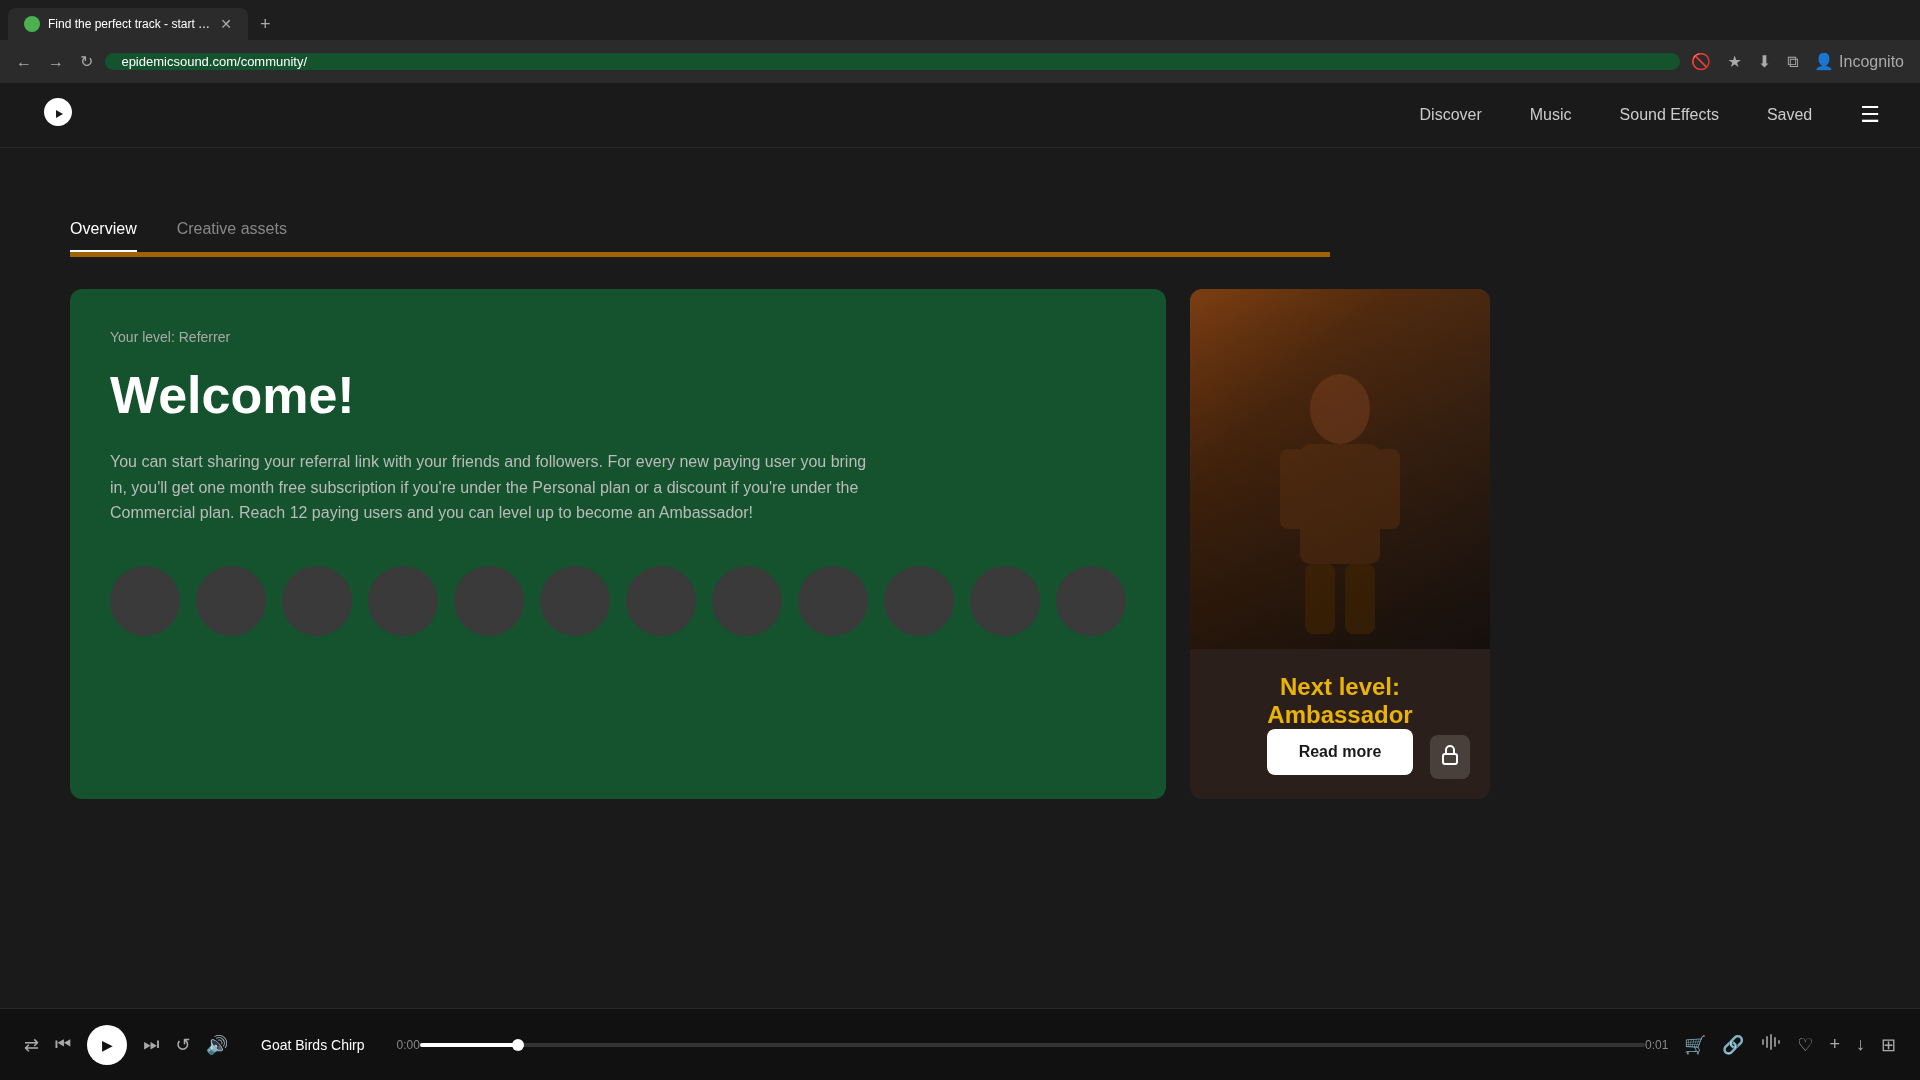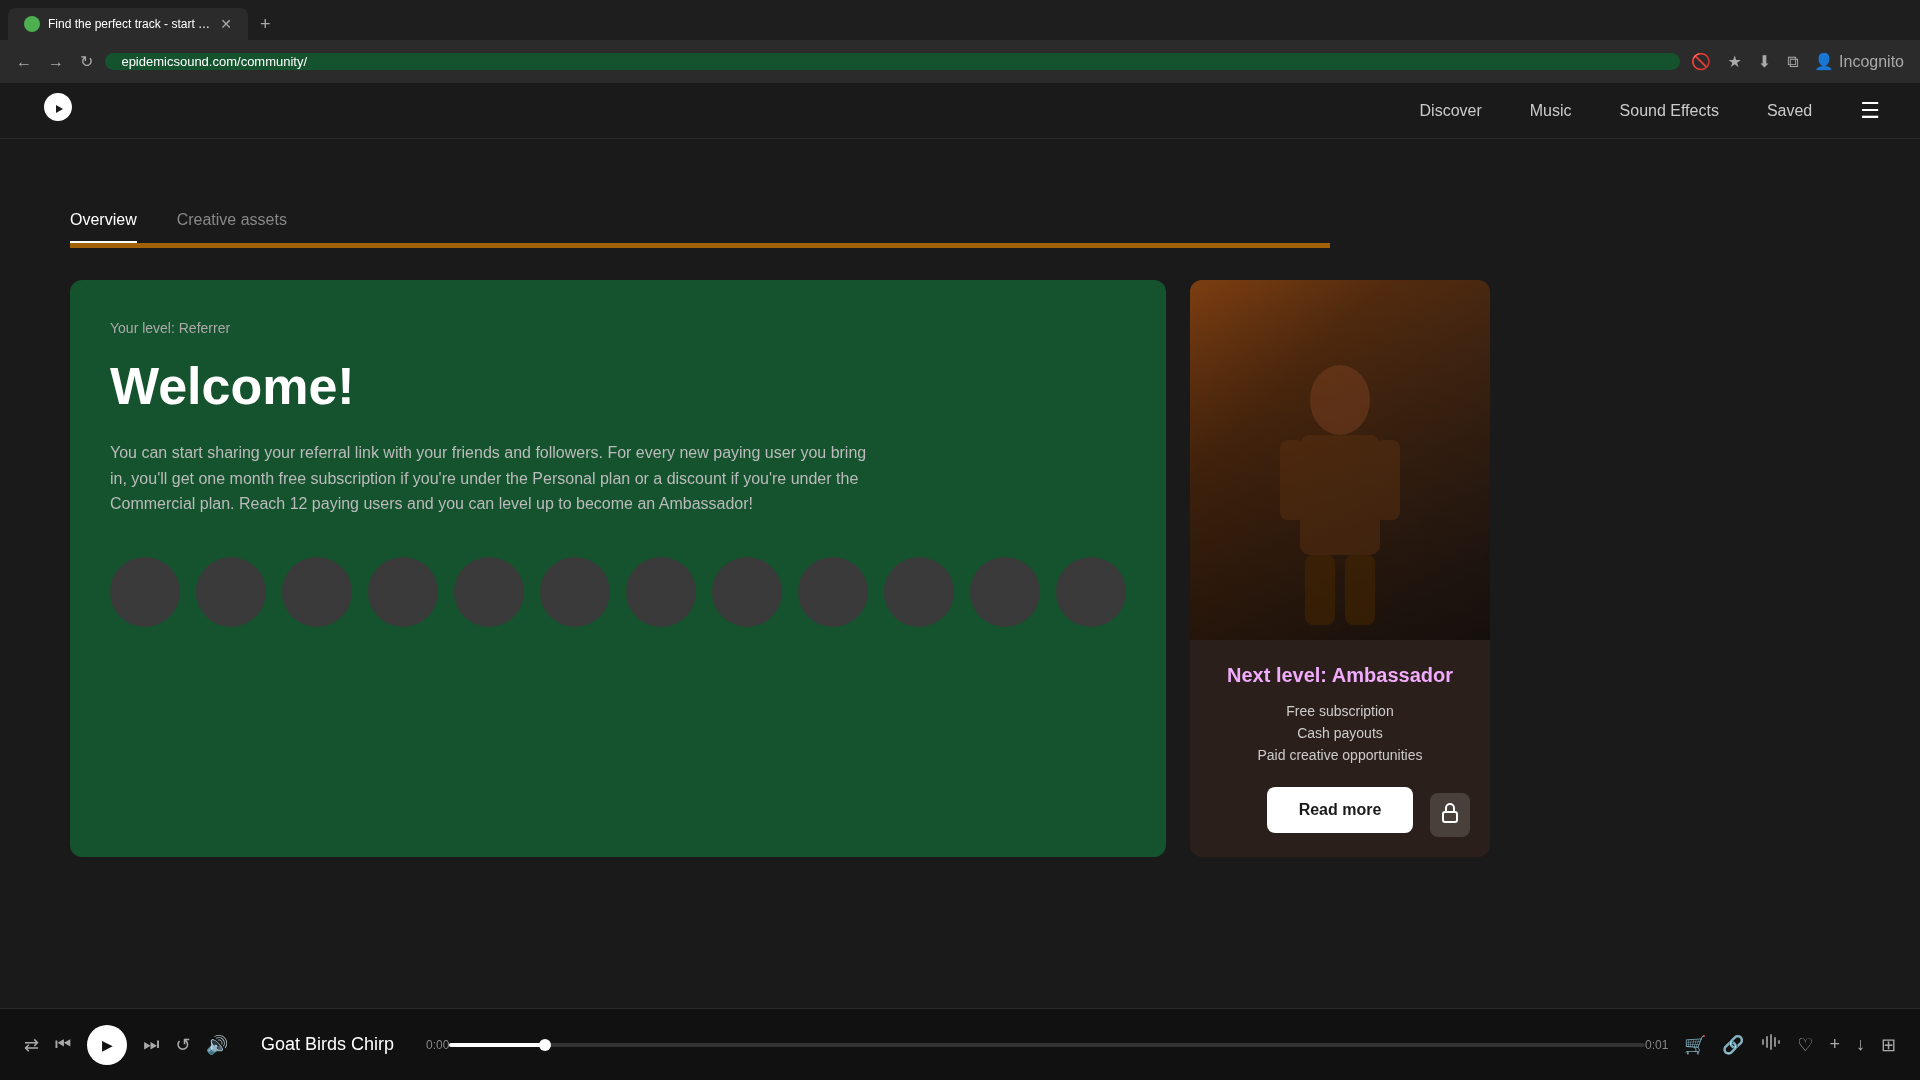--- a/index.html
+++ b/index.html
@@ -16,21 +16,21 @@
     .browser-toolbar { display: flex; align-items: center; padding: 8px 12px; gap: 8px; background: #2b2b2b; }
     .browser-nav-btn { background: none; border: none; color: #aaa; font-size: 16px; cursor: pointer; padding: 4px; border-radius: 4px; }
     .address-bar { flex: 1; background: #14532d; border: none; border-radius: 20px; padding: 1px 16px; color: #fff; font-size: 13px; outline: none; }
     .browser-actions { display: flex; align-items: center; gap: 8px; }
     .browser-action-btn { background: none; border: none; color: #aaa; font-size: 16px; cursor: pointer; padding: 4px; }
 
     
     .app { min-height: calc(100vh - 100px); }
 
     
-    .top-nav { display: flex; align-items: center; padding: 0 40px; height: 56px; background: #1a1a1a; border-bottom: 1px solid #2a2a2a; }
+    .top-nav { display: flex; align-items: center; padding: 0 40px; height: 65px; background: #1a1a1a; border-bottom: 1px solid #2a2a2a; }
     .logo { color: #fff; font-size: 28px; font-weight: bold; margin-right: auto; cursor: pointer; }
     .nav-links { display: flex; align-items: center; gap: 48px; }
     .nav-link { color: #ccc; font-size: 16px; text-decoration: none; cursor: pointer; }
     .menu-btn { background: none; border: none; color: #fff; font-size: 22px; margin-left: 48px; cursor: pointer; }
 
     
     .main-content { padding: 60px 70px 40px; max-width: 1400px; }
     .page-title { font-size: 72px; font-weight: 900; color: #fff; margin-bottom: 40px; line-height: 1; }
     .tabs { display: flex; gap: 0; border-bottom: 5px solid #a16207; margin-bottom: 32px; }
     .tab { padding: 12px 0; margin-right: 40px; color: #888; font-size: 16px; cursor: pointer; border-bottom: 2px solid transparent; }
@@ -43,33 +43,33 @@
     .welcome-title { font-size: 52px; font-weight: 900; color: #fff; margin-bottom: 24px; }
     .welcome-text { font-size: 16px; color: #bbb; line-height: 1.6; max-width: 760px; margin-bottom: 40px; }
     .avatar-row { display: flex; gap: 16px; margin-top: 20px; }
     .avatar-circle { width: 70px; height: 70px; border-radius: 50%; background: #3a3a3a; flex-shrink: 0; }
 
     
     .side-card { width: 300px; background: #2a1f1a; border-radius: 12px; overflow: hidden; position: relative; flex-shrink: 0; }
     .side-card-image { width: 100%; height: 360px; background: linear-gradient(135deg, #8B4513 0%, #5c3010 30%, #2a1f1a 100%); position: relative; }
     .side-card-image-overlay { position: absolute; inset: 0; background: linear-gradient(to bottom, rgba(0,0,0,0.1), rgba(0,0,0,0.5)); }
     .side-card-content { padding: 24px; text-align: center; }
-    .next-level-title { font-size: 20px; font-weight: 700; color: #f0abfc; margin-bottom: 16px; }
+    .next-level-title { font-size: 24px; font-weight: 700; color: #eab308; }
     .next-level-perks { list-style: none; margin-bottom: 24px; }
     .next-level-perks li { font-size: 14px; color: #ccc; margin-bottom: 6px; }
     .read-more-btn { background: #fff; color: #1a1a1a; border: none; border-radius: 8px; padding: 14px 32px; font-size: 16px; font-weight: 600; cursor: pointer; text-align: center; }
     .lock-icon-wrap { position: absolute; bottom: 20px; right: 20px; background: rgba(255,255,255,0.15); border-radius: 8px; padding: 8px; }
 
     
     .player-bar { position: fixed; bottom: 0; left: 0; right: 0; background: #111; height: 72px; display: flex; align-items: center; padding: 0 24px; gap: 16px; border-top: 1px solid #2a2a2a; }
     .player-controls { display: flex; align-items: center; gap: 16px; }
     .player-btn { background: none; border: none; color: #aaa; font-size: 18px; cursor: pointer; }
     .play-btn { background: #fff; color: #111; border: none; border-radius: 50%; width: 40px; height: 40px; font-size: 14px; cursor: pointer; display: flex; align-items: center; justify-content: center; }
     .track-info { margin: 0 16px; }
-    .track-name { font-size: 18px; color: #fff; white-space: nowrap; }
+    .track-name { font-size: 14px; color: #fff; white-space: nowrap; }
     .progress-area { display: flex; align-items: center; flex: 1; }
     .time-label { font-size: 12px; color: #888; white-space: nowrap; }
     .progress-bar { flex: 1; height: 4px; background: #333; border-radius: 2px; position: relative; }
     .progress-fill { height: 100%; background: #fff; border-radius: 2px; position: relative; }
     .progress-handle { position: absolute; right: -6px; top: -4px; width: 12px; height: 12px; background: #fff; border-radius: 50%; }
     .player-actions { display: flex; align-items: center; gap: 16px; }
     .player-action-btn { background: none; border: none; color: #aaa; font-size: 18px; cursor: pointer; }
   </style>
 </head>
 <body>
@@ -152,25 +152,20 @@
             <ellipse cx="100" cy="60" rx="30" ry="35" fill="#7a4020"></ellipse>
             <rect x="60" y="95" width="80" height="120" rx="10" fill="#5a3010"></rect>
             <rect x="40" y="100" width="25" height="80" rx="8" fill="#5a3010"></rect>
             <rect x="135" y="100" width="25" height="80" rx="8" fill="#5a3010"></rect>
             <rect x="65" y="215" width="30" height="70" rx="8" fill="#4a2800"></rect>
             <rect x="105" y="215" width="30" height="70" rx="8" fill="#4a2800"></rect>
           </svg>
         </div>
         <div class="side-card-content">
           <div class="next-level-title">Next level: Ambassador</div>
-          <ul class="next-level-perks">
-            <li>Free subscription</li>
-            <li>Cash payouts</li>
-            <li>Paid creative opportunities</li>
-          </ul>
           <button class="read-more-btn">Read more</button>
         </div>
         <div class="lock-icon-wrap">
           <svg width="24" height="24" viewBox="0 0 24 24" fill="none">
             <rect x="5" y="11" width="14" height="10" rx="2" stroke="white" stroke-width="2"></rect>
             <path d="M8 11V7a4 4 0 018 0v4" stroke="white" stroke-width="2"></path>
           </svg>
         </div>
       </div>
 

